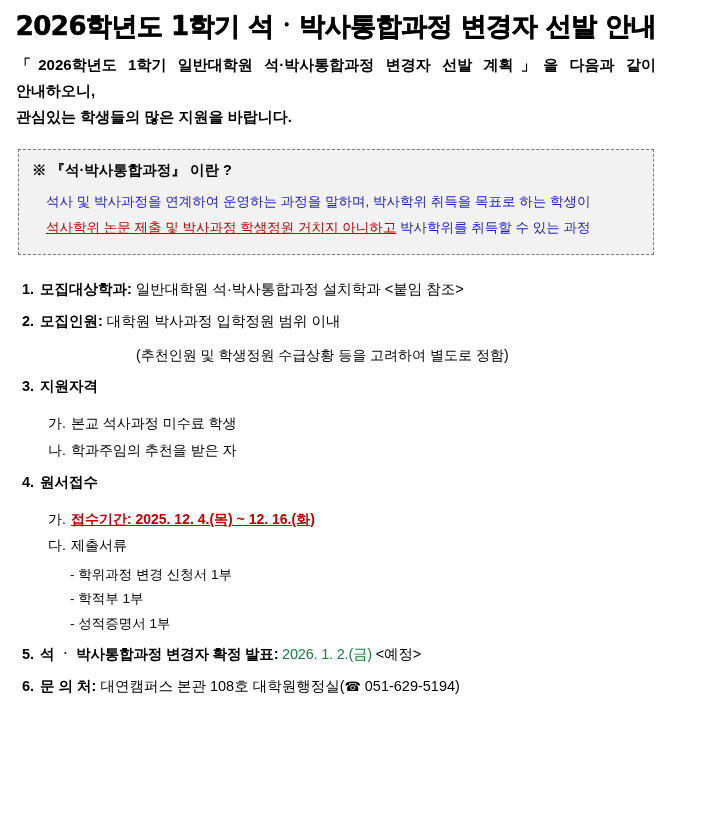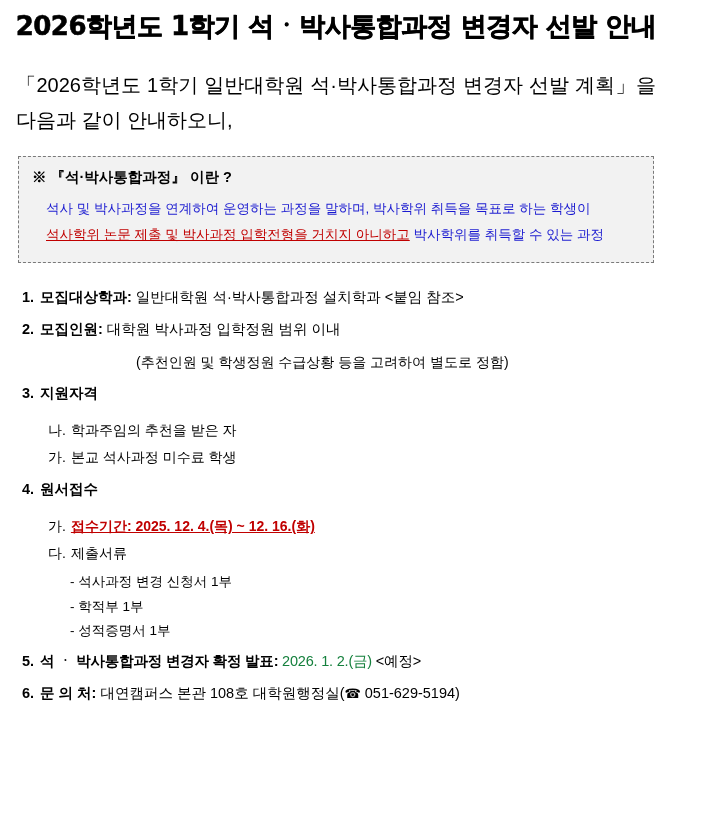--- a/index.html
+++ b/index.html
@@ -29,25 +29,26 @@
     font-weight: bold;
     letter-spacing: -0.5px;
     margin: 4px 0 0 0;
     line-height: 1.15;
     font-family: "DejaVu Sans", "Liberation Sans", sans-serif;
     -webkit-text-stroke: 0.6px #000;
   }
 
   
   .intro {
-    margin: 26px 2px 0 2px;
-    font-size: 20px;
+    margin: 10px 2px 0 2px;
+    font-size: 15px;
     line-height: 1.75;
     text-align: justify;
     word-break: keep-all;
+    font-weight: bold;
   }
   .intro .l2 { display: block; }
 
   
   .def-box {
     margin: 18px 4px 0 4px;
     border: 1px dashed #7a7a7a;
     background: #f2f2f2;
     padding: 11px 11px 13px 13px;
     box-sizing: border-box;
@@ -132,30 +133,31 @@
 </style>
 </head>
 <body>
 
 <div class="page">
 
   <h1 class="doc-title">2026학년도 1학기 석ㆍ박사통합과정 변경자 선발 안내</h1>
 
   <div class="intro">
     <span>「2026학년도 1학기 일반대학원 석·박사통합과정 변경자 선발 계획」을 다음과 같이 안내하오니,</span>
+    <span class="l2">관심있는 학생들의 많은 지원을 바랍니다.</span>
   </div>
 
   <div class="def-box">
     <div class="def-head">
       <span>※ 『석·박사통합과정』 이란 ?</span>
     </div>
     <div class="def-body">
       <span>석사 및 박사과정을 연계하여 운영하는 과정을 말하며, 박사학위 취득을 목표로 하는 학생이</span>
       <br>
-      <span class="u">석사학위 논문 제출 및 박사과정 입학전형을 거치지 아니하고</span><span> 박사학위를 취득할 수 있는 과정</span>
+      <span class="u">석사학위 논문 제출 및 박사과정 학생정원 거치지 아니하고</span><span> 박사학위를 취득할 수 있는 과정</span>
     </div>
   </div>
 
   <div class="items">
 
     <div class="item">
       <div class="item-main">
         <span class="num">1.</span>
         <span><span class="label">모집대상학과:</span><span class="txt"> 일반대학원 석·박사통합과정 설치학과 &lt;붙임 참조&gt;</span></span>
       </div>
@@ -169,41 +171,41 @@
       <div class="sub-indent">(추천인원 및 학생정원 수급상황 등을 고려하여 별도로 정함)</div>
     </div>
 
     <div class="item">
       <div class="item-main">
         <span class="num">3.</span>
         <span><span class="label">지원자격</span></span>
       </div>
       <div class="sub">
         <div class="sub-line">
+          <span class="ko-mark">가.</span><span>본교 석사과정 미수료 학생</span>
+        </div>
+        <div class="sub-line">
           <span class="ko-mark">나.</span><span>학과주임의 추천을 받은 자</span>
-        </div>
-        <div class="sub-line">
-          <span class="ko-mark">가.</span><span>본교 석사과정 미수료 학생</span>
         </div>
       </div>
     </div>
 
     <div class="item">
       <div class="item-main">
         <span class="num">4.</span>
         <span><span class="label">원서접수</span></span>
       </div>
       <div class="sub">
         <div class="sub-line">
           <span class="ko-mark">가.</span><span class="red-bold">접수기간: 2025. 12. 4.(목) ~ 12. 16.(화)</span>
         </div>
         <div class="sub-line">
           <span class="ko-mark">다.</span><span>제출서류</span>
           <div class="dash-list">
-            <div class="dash-line">- 석사과정 변경 신청서 1부</div>
+            <div class="dash-line">- 학위과정 변경 신청서 1부</div>
             <div class="dash-line">- 학적부 1부</div>
             <div class="dash-line">- 성적증명서 1부</div>
           </div>
         </div>
       </div>
     </div>
 
     <div class="item">
       <div class="item-main">
         <span class="num">5.</span>

